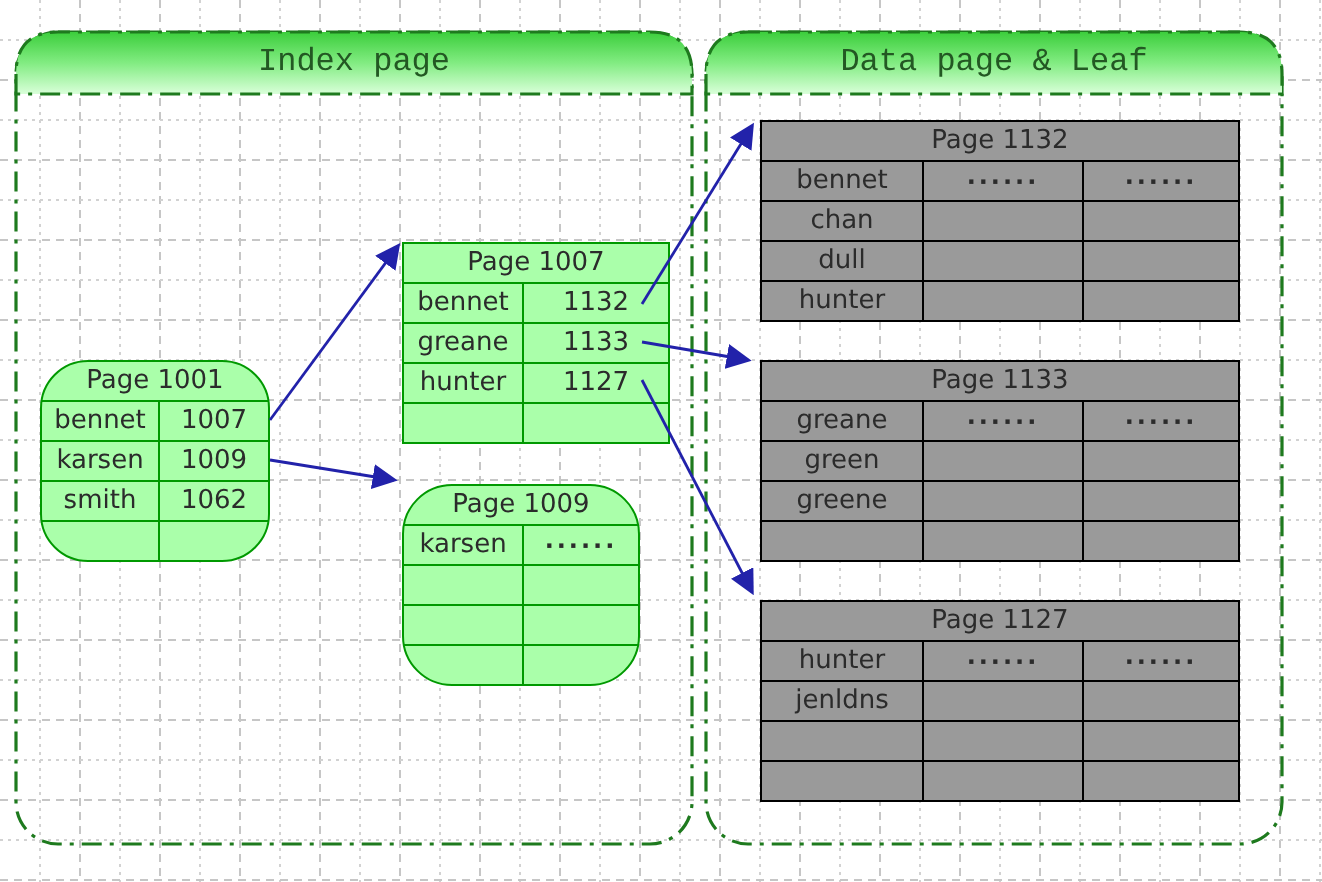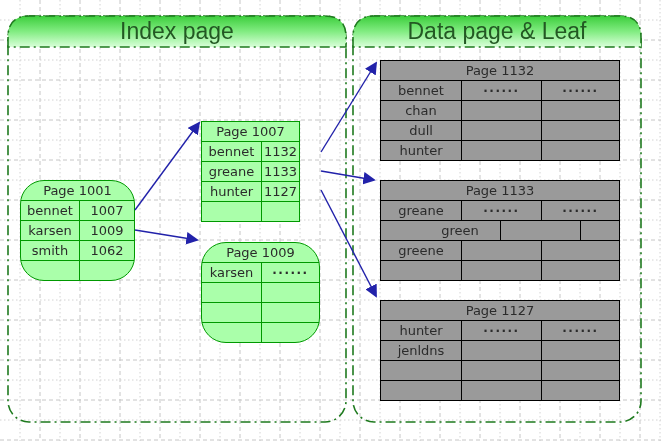--- a/index.html
+++ b/index.html
@@ -12,21 +12,21 @@
   #stage{position:relative;width:661px;height:441px;overflow:hidden;background:#FFFFFF;
          font-family:"DejaVu Sans","Liberation Sans",sans-serif;}
   svg{position:absolute;left:0;top:0;pointer-events:none;}
   #bg-svg{z-index:0;}
   #arrows-svg{z-index:3;}
   .container-outline{fill:none;stroke:var(--container-border);stroke-width:1.6;stroke-dasharray:10 4 2 4;}
   .header-shape{stroke:var(--container-border);stroke-width:1.6;stroke-dasharray:10 4 2 4;}
   .grid-major{stroke:#C6C6C6;stroke-width:1;stroke-dasharray:4 3;}
   .grid-minor{stroke:#D2D2D2;stroke-width:1;stroke-dasharray:1.5 2.5;}
   .hdr-title{position:absolute;top:16px;height:18px;line-height:31px;text-align:center;z-index:2;
-             font-family:Liberation Sans, sans-serif;font-size:23px;color:var(--title-color);}
+             font-family:Liberation Mono, monospace;font-size:16px;color:var(--title-color);}
   #tables-layer{position:absolute;left:0;top:0;width:100%;height:100%;z-index:1;}
   .dtable{position:absolute;box-sizing:border-box;font-size:13px;color:var(--cell-text);}
   .dtable.green{background:var(--green-fill);border:1px solid var(--green-border);}
   .dtable.gray {background:var(--gray-fill); border:1px solid var(--gray-border);}
   .t-title{height:19px;line-height:19px;text-align:center;}
   .t-row{display:grid;height:20px;box-sizing:border-box;}
   .green .t-row{border-top:1px solid var(--green-border);}
   .gray  .t-row{border-top:1px solid var(--gray-border);}
   .t-cell{display:flex;align-items:center;justify-content:center;overflow:hidden;white-space:nowrap;}
   .green .t-cell + .t-cell{border-left:1px solid var(--green-border);}
@@ -129,21 +129,21 @@
         </div>
         <div class="t-row" style="grid-template-columns: 58px 1fr; text-align: right;">
           <div class="t-cell">smith</div>
           <div class="t-cell">1062</div>
         </div>
         <div class="t-row" style="grid-template-columns: 58px 1fr;">
           <div class="t-cell"></div>
           <div class="t-cell"></div>
         </div>
       </div>
-      <div class="dtable green" style="left: 201px; top: 121px; width: 99px;">
+      <div class="dtable green" style="left: 201px; top: 121px; width: 134px;">
         <div class="t-title">Page 1007</div>
         <div class="t-row" style="grid-template-columns: 59px 1fr;">
           <div class="t-cell">bennet</div>
           <div class="t-cell">1132</div>
         </div>
         <div class="t-row" style="grid-template-columns: 59px 1fr;">
           <div class="t-cell">greane</div>
           <div class="t-cell">1133</div>
         </div>
         <div class="t-row" style="grid-template-columns: 59px 1fr;">
@@ -197,21 +197,21 @@
           <div class="t-cell"></div>
         </div>
       </div>
       <div class="dtable gray" style="left: 380px; top: 180px; width: 240px;">
         <div class="t-title">Page 1133</div>
         <div class="t-row" style="grid-template-columns: 80px 80px 1fr;">
           <div class="t-cell">greane</div>
           <div class="t-cell dots">······</div>
           <div class="t-cell dots">······</div>
         </div>
-        <div class="t-row" style="grid-template-columns: 80px 80px 1fr; padding-left: 39px;">
+        <div class="t-row" style="grid-template-columns: 80px 80px 1fr;">
           <div class="t-cell">green</div>
           <div class="t-cell"></div>
           <div class="t-cell"></div>
         </div>
         <div class="t-row" style="grid-template-columns: 80px 80px 1fr;">
           <div class="t-cell">greene</div>
           <div class="t-cell"></div>
           <div class="t-cell"></div>
         </div>
         <div class="t-row" style="grid-template-columns: 80px 80px 1fr;">

